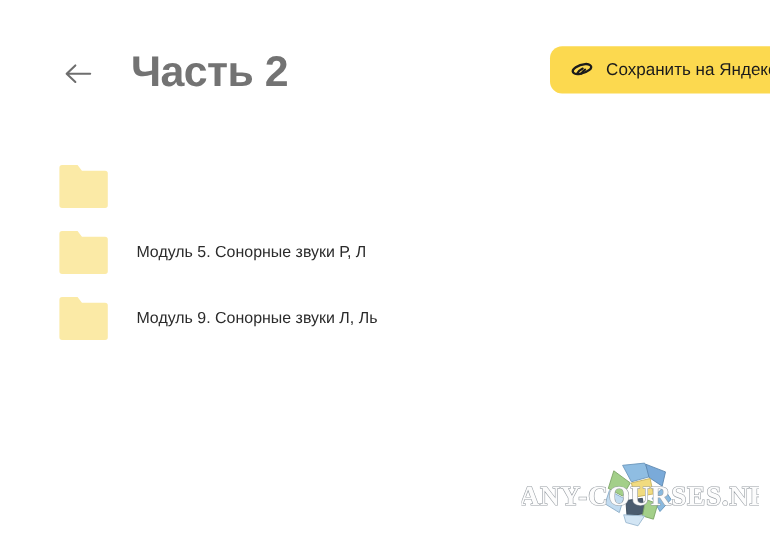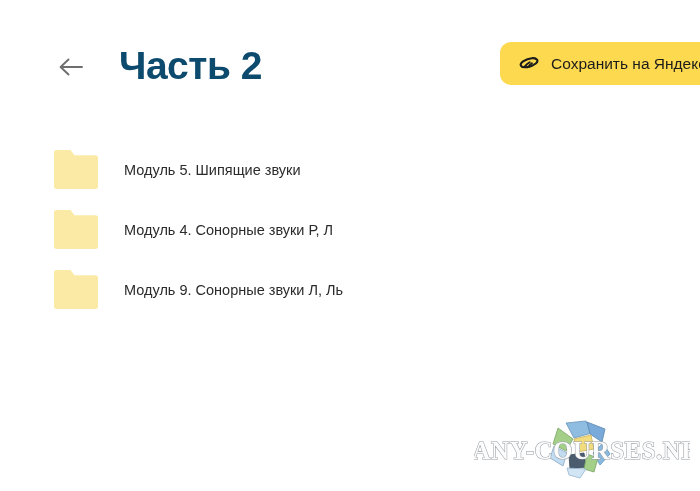--- a/index.html
+++ b/index.html
@@ -43,21 +43,21 @@
 
   .page-title {
     position: absolute;
     left: 119px;
     top: 40px;
     margin: 0;
     font-size: 39px;
     line-height: 52px;
     font-weight: 700;
     letter-spacing: -0.5px;
-    color: #0c4a6e;
+    color: #737373;
     font-family: "Liberation Sans", sans-serif;
     white-space: nowrap;
   }
 
   
   .save-button {
     position: absolute;
     left: 500px;
     top: 42px;
     height: 43px;
@@ -165,32 +165,31 @@
 <div class="folder-list">
 
   <div class="folder-row">
     <span class="folder-icon">
       <svg width="48" height="43" viewBox="0 0 48 43" xmlns="http://www.w3.org/2000/svg">
         <path d="M2 4.5 A2.5 2.5 0 0 1 4.5 2 H18.5 L22.5 7.2 H43.5
                  A2.5 2.5 0 0 1 46 9.7 V38.5 A2.5 2.5 0 0 1 43.5 41
                  H4.5 A2.5 2.5 0 0 1 2 38.5 Z" fill="#fbeaa6"></path>
       </svg>
     </span>
-    <span class="folder-label">Модуль 5. Шипящие звуки</span>
   </div>
 
   <div class="folder-row">
     <span class="folder-icon">
       <svg width="48" height="43" viewBox="0 0 48 43" xmlns="http://www.w3.org/2000/svg">
         <path d="M2 4.5 A2.5 2.5 0 0 1 4.5 2 H18.5 L22.5 7.2 H43.5
                  A2.5 2.5 0 0 1 46 9.7 V38.5 A2.5 2.5 0 0 1 43.5 41
                  H4.5 A2.5 2.5 0 0 1 2 38.5 Z" fill="#fbeaa6"></path>
       </svg>
     </span>
-    <span class="folder-label">Модуль 4. Сонорные звуки Р, Л</span>
+    <span class="folder-label">Модуль 5. Сонорные звуки Р, Л</span>
   </div>
 
   <div class="folder-row">
     <span class="folder-icon">
       <svg width="48" height="43" viewBox="0 0 48 43" xmlns="http://www.w3.org/2000/svg">
         <path d="M2 4.5 A2.5 2.5 0 0 1 4.5 2 H18.5 L22.5 7.2 H43.5
                  A2.5 2.5 0 0 1 46 9.7 V38.5 A2.5 2.5 0 0 1 43.5 41
                  H4.5 A2.5 2.5 0 0 1 2 38.5 Z" fill="#fbeaa6"></path>
       </svg>
     </span>

